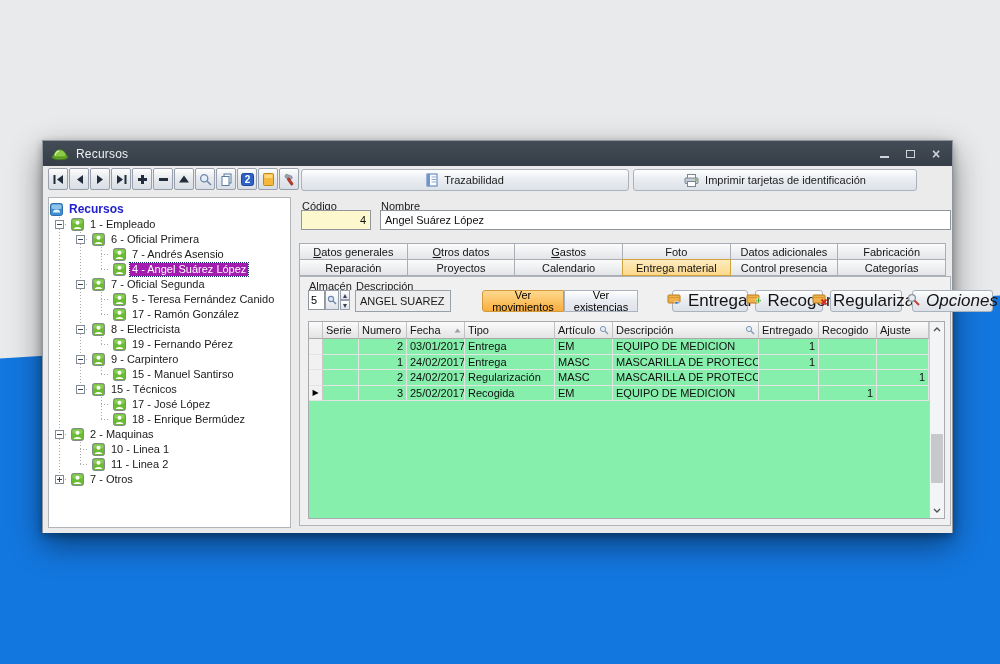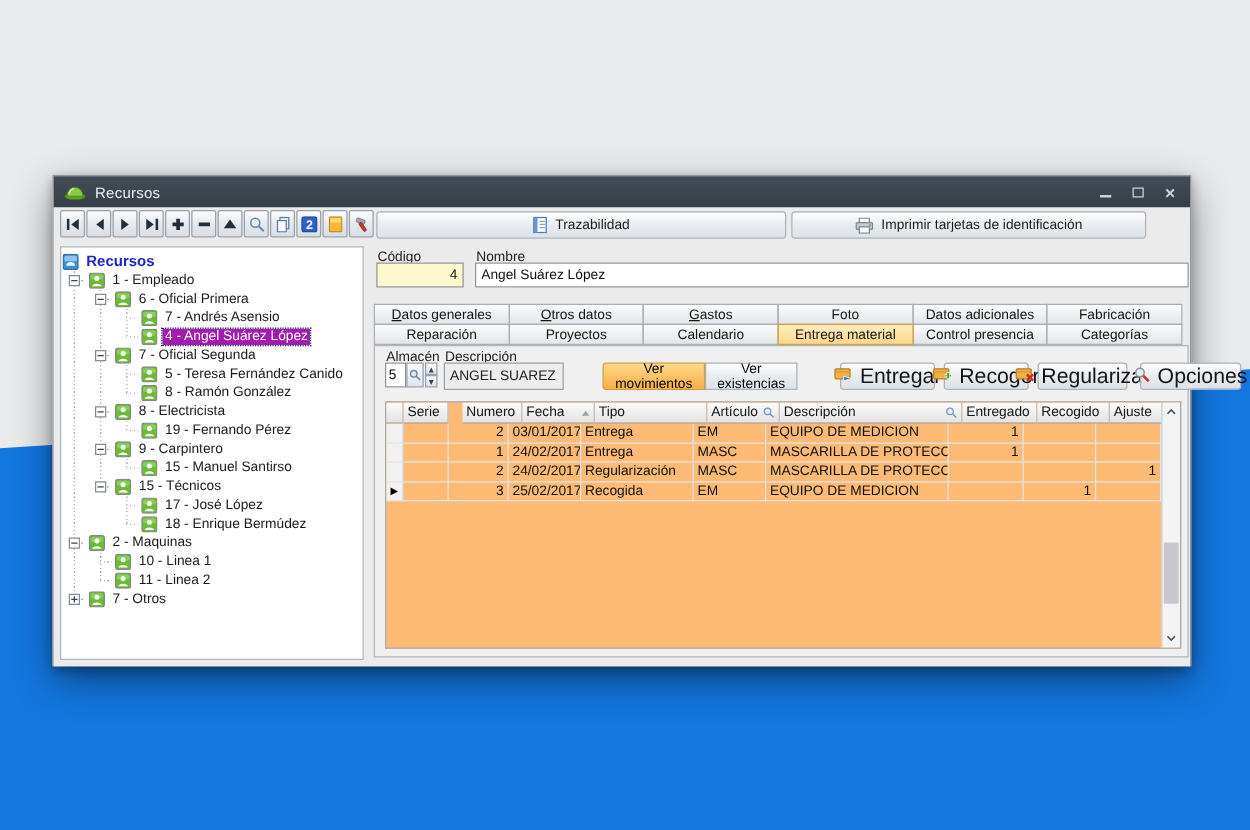--- a/index.html
+++ b/index.html
@@ -84,21 +84,21 @@
   .desc-field { position:absolute; left:55px; top:13px; width:96px; height:22px; background:#ededed;
     border:1px solid #9aa0a8; font-size:11px; color:#202020; display:flex; align-items:center; padding:0 4px; }
   .toggle { position:absolute; top:13px; height:22px; font-size:11px; display:flex; align-items:center;
     justify-content:center; border:1px solid #aab2bd; background:linear-gradient(#ffffff,#e9edf2 45%,#dfe3ea); }
   .toggle.on { background:linear-gradient(#ffd98e,#f9ae3e); border-color:#d29a3a; border-radius:3px 0 0 3px; }
   .act-btn { position:absolute; top:13px; height:22px; background:linear-gradient(#ffffff,#eaedf1 45%,#dde2e8);
     border:1px solid #aab2bd; border-radius:3px; font-size:17px; color:#141414; display:flex; align-items:center;
     justify-content:center; gap:5px; font-family:"Liberation Sans",sans-serif; }
 
   
-  .grid { position:absolute; left:8px; top:44px; width:637px; height:198px; background:#fdba74; border:1px solid #a7abb0; display:flex; }
+  .grid { position:absolute; left:8px; top:44px; width:637px; height:198px; background:#86efac; border:1px solid #a7abb0; display:flex; }
   .grid-main { flex:1; overflow:hidden; }
   .ghead { display:flex; height:17px; }
   .gh { background:linear-gradient(#fbfbfb,#e3e3e3); border-right:1px solid #c2c2c2; border-bottom:1px solid #a9a9a9;
     font-size:11px; color:#141414; display:flex; align-items:center; padding:0 3px; overflow:hidden; white-space:nowrap; }
   .gh .sp { margin-left:auto; display:inline-flex; }
   .grow { display:flex; height:15.5px; }
   .gc { border-right:1px solid #e4e4e4; border-bottom:1px solid #e4e4e4; font-size:11px; color:#101010;
     display:flex; align-items:center; padding:0 3px; overflow:hidden; white-space:nowrap; }
   .gc.num { justify-content:flex-end; }
   .gc.ind { background:#f1f1f1; border-right:1px solid #c9c9c9; justify-content:center; padding:0; }
@@ -361,21 +361,21 @@
           <span class="tg v"></span>
           <span class="tg junc last"></span>
           <span class="node-icon">
             <svg width="13" height="13" viewBox="0 0 13 13">
               <rect x="0.5" y="0.5" width="12" height="12" rx="2" fill="#6dbb35" stroke="#85898e"></rect>
               <rect x="1.5" y="1.5" width="10" height="4" rx="1.5" fill="#8fd45e" opacity="0.8"></rect>
               <circle cx="6.5" cy="4.8" r="2" fill="#fff"></circle>
               <path d="M2.8 11 c0 -2.8 7.4 -2.8 7.4 0 z" fill="#fff"></path>
             </svg>
           </span>
-          <span class="node-label">8 - Ramón González</span>
+          <span class="node-label">17 - Ramón González</span>
         </div>
         <div class="tree-row">
           <span class="tg v"></span>
           <span class="tg junc">
             <span class="expander"></span>
           </span>
           <span class="node-icon">
             <svg width="13" height="13" viewBox="0 0 13 13">
               <rect x="0.5" y="0.5" width="12" height="12" rx="2" fill="#6dbb35" stroke="#85898e"></rect>
               <rect x="1.5" y="1.5" width="10" height="4" rx="1.5" fill="#8fd45e" opacity="0.8"></rect>
@@ -592,38 +592,38 @@
       <button class="act-btn" style="left:530px; width:72px;">
         <span>
           <svg width="16" height="13" viewBox="0 0 16 13">
               <rect x="1" y="2" width="12" height="8" rx="1" fill="#f0b04a" stroke="#b97f1f"></rect>
               <path d="M1 4.5 h12" stroke="#d69a33"></path>
               <path d="M9.5 6.5 l5 5 m0 -5 l-5 5" stroke="#d42a1e" stroke-width="1.8"></path>
             </svg>
         </span>
         <span>Regularizar</span>
       </button>
-      <button class="act-btn" style="left:612px; width:81px; left:612px;" id="btnOpciones">
+      <button class="act-btn" style="left:612px; width:81px; left:612px;font-style:italic;" id="btnOpciones">
         <span>
           <svg width="14" height="13" viewBox="0 0 14 13">
               <circle cx="5" cy="5" r="3.4" fill="#e7ecf1" stroke="#8b949e" stroke-width="1.2"></circle>
               <line x1="7.6" y1="7.6" x2="12" y2="12" stroke="#c23b2e" stroke-width="2"></line>
             </svg>
         </span>
         <span>Opciones</span>
       </button>
 
       <div class="grid">
         <div class="grid-main">
           <div class="ghead" id="gridHead">
               <div class="gh" style="width: 14px; flex: 0 0 14px;"></div>
               <div class="gh" style="width: 36px; flex: 0 0 36px;">
                 <span>Serie</span>
               </div>
-              <div class="gh" style="width: 48px; flex: 0 0 48px; margin-left: 11px;">
+              <div class="gh" style="width: 48px; flex: 0 0 48px;">
                 <span>Numero</span>
               </div>
               <div class="gh" style="width: 58px; flex: 0 0 58px;">
                 <span>Fecha</span>
                 <span class="sp">
                   <svg width="7" height="5" viewBox="0 0 7 5">
                     <path d="M3.5 0.5 L6.5 4.5 L0.5 4.5 Z" fill="#98a0aa"></path>
                   </svg>
                 </span>
               </div>

